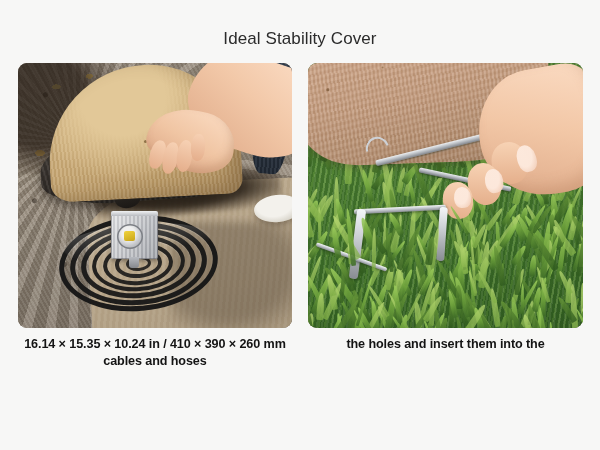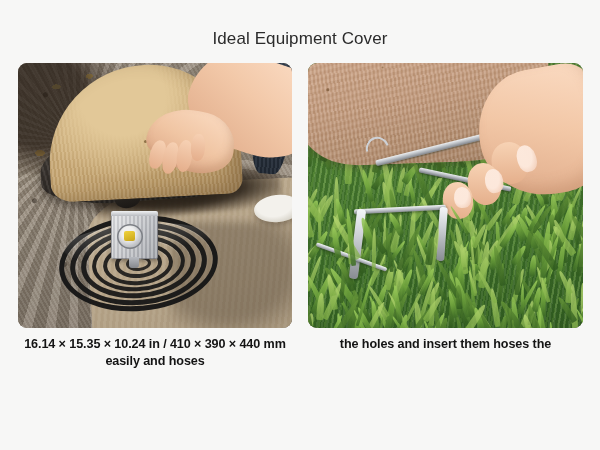--- a/index.html
+++ b/index.html
@@ -346,21 +346,21 @@
     line-height: 1.36;
     margin-top: 8px;
     letter-spacing: -0.1px;
   }
   .caption div { white-space: nowrap; }
 </style>
 </head>
 <body>
 
 <div class="header">
-  <p class="subtitle">Ideal Equipment Cover</p>
+  <p class="subtitle">Ideal Stability Cover</p>
 </div>
 
 <div class="panels">
 
   <div class="panel panel-left">
     <div class="photo">
       <div class="ground-gravel"></div>
       <div class="soil-patch"></div>
       <div class="sand-pad"></div>
       <div class="sand-shadow"></div>
@@ -398,22 +398,22 @@
       <div class="ebox">
         <span class="ebox-lip"></span>
         <span class="ebox-socket">
           <span class="ebox-pin"></span>
         </span>
         <span class="ebox-stem"></span>
       </div>
     </div>
 
     <div class="caption">
-      <div>16.14 × 15.35 × 10.24 in / 410 × 390 × 440 mm</div>
-      <div>easily and hoses</div>
+      <div>16.14 × 15.35 × 10.24 in / 410 × 390 × 260 mm</div>
+      <div>cables and hoses</div>
     </div>
   </div>
 
   <div class="panel panel-right">
     <div class="photo">
       <div class="grass-base"></div>
       <div class="grass-blades">
           <span class="blade dark" style="left:14.46%;top:63.63%;width:1.99%;height:12.26%;transform:rotate(-34.5deg);"></span>
           <span class="blade dark" style="left:18.29%;top:93.46%;width:2.18%;height:13.78%;transform:rotate(-33.9deg);"></span>
           <span class="blade light" style="left:27.99%;top:23.00%;width:2.60%;height:6.11%;transform:rotate(33.8deg);"></span>
@@ -762,17 +762,17 @@
           <span class="blade light" style="left:39.30%;top:80.17%;width:1.21%;height:18.02%;transform:rotate(26.3deg);"></span>
           <span class="blade light" style="left:59.10%;top:78.09%;width:1.13%;height:9.03%;transform:rotate(-17.0deg);"></span>
           <span class="blade light" style="left:62.74%;top:67.26%;width:2.48%;height:17.92%;transform:rotate(7.7deg);"></span>
           <span class="blade" style="left:31.54%;top:83.85%;width:1.70%;height:14.46%;transform:rotate(-8.2deg);"></span>
           <span class="blade" style="left:42.41%;top:77.14%;width:1.70%;height:10.85%;transform:rotate(25.3deg);"></span>
           <span class="blade" style="left:88.03%;top:97.81%;width:1.18%;height:9.05%;transform:rotate(-5.1deg);"></span>
         </div>
     </div>
 
     <div class="caption">
-      <div>the holes and insert them hoses the</div>
+      <div>the holes and insert them into the</div>
     </div>
   </div>
 
 </div>
 
 </body></html>

